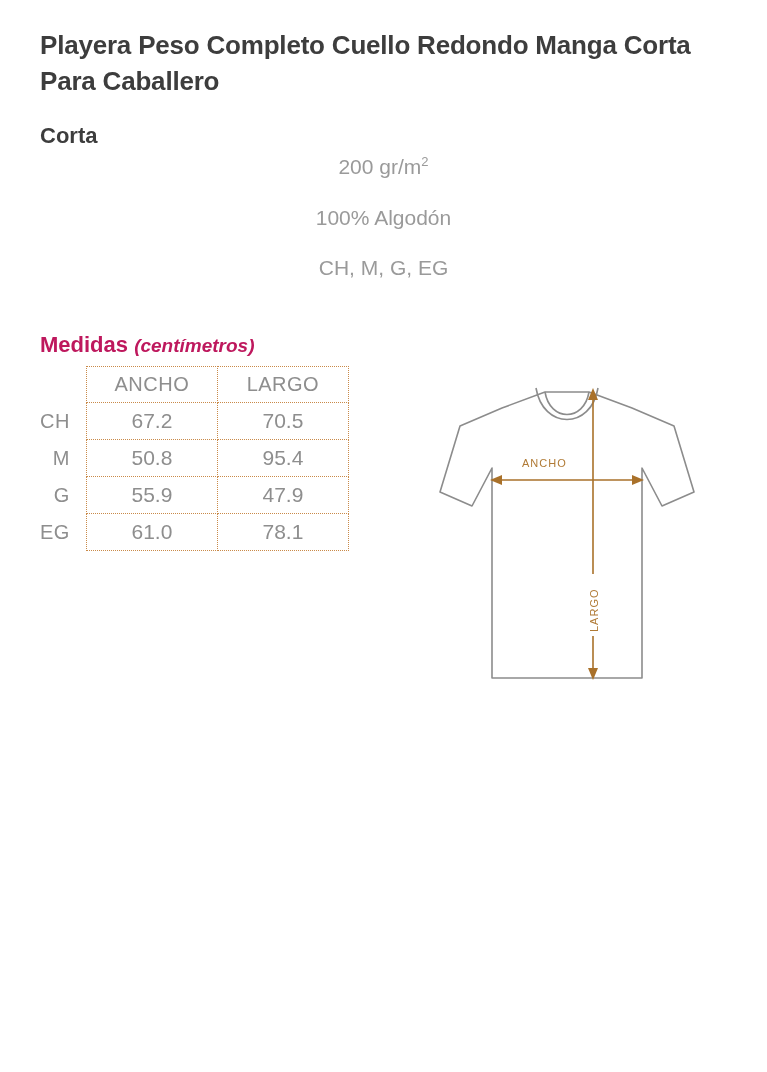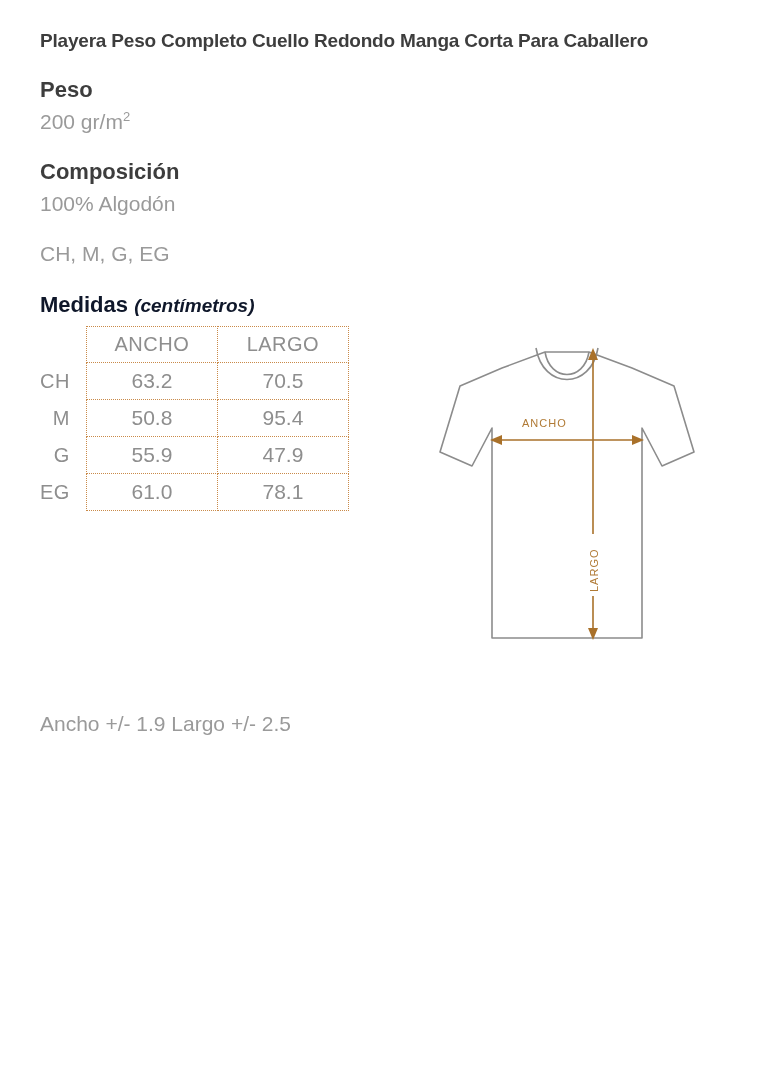--- a/index.html
+++ b/index.html
@@ -15,21 +15,21 @@
     overflow: hidden;
   }
   .page {
     position: relative;
     width: 767px;
     height: 1072px;
     box-sizing: border-box;
     padding: 20px 40px 0 40px;
   }
   .product-title {
-    font-size: 19px;
+    font-size: 26px;
     font-weight: bold;
     color: #3d3d3d;
     line-height: 1.38;
     letter-spacing: -0.2px;
     margin: 8px 0 0 0;
     max-width: 690px;
   }
   .spec-block {
     margin-top: 22px;
   }
@@ -38,30 +38,31 @@
     font-weight: bold;
     color: #3d3d3d;
     line-height: 1.3;
   }
   .spec-value {
     font-size: 21px;
     color: #9a9a9a;
     line-height: 1.35;
     margin-top: 3px;
     font-weight: normal;
+    text-align: center;
   }
   .spec-value sup {
     font-size: 13px;
     vertical-align: super;
   }
   .measures-heading {
-    margin-top: 24px;
+    margin-top: 50px;
     font-size: 22px;
     font-weight: bold;
-    color: #0f172a;
+    color: #be185d;
   }
   .measures-heading .unit {
     font-style: italic;
     font-size: 19px;
     font-weight: bold;
   }
   .measures-area {
     position: relative;
     margin-top: 8px;
     height: 340px;
@@ -146,26 +147,25 @@
   }
 </style>
 </head>
 <body>
 
 <div class="page">
 
   <h1 class="product-title">Playera Peso Completo Cuello Redondo Manga Corta Para Caballero</h1>
 
   <div class="spec-block">
-    <div class="spec-label">Peso</div>
+    <div class="spec-label">Corta</div>
     <div class="spec-value"><span>200 gr/m</span><sup>2</sup></div>
   </div>
 
   <div class="spec-block">
-    <div class="spec-label">Composición</div>
     <div class="spec-value">100% Algodón</div>
   </div>
 
   <div class="spec-block">
     <div class="spec-value">CH, M, G, EG</div>
   </div>
 
   <div class="measures-heading">
     <span>Medidas</span>
     <span class="unit">(centímetros)</span>
@@ -175,21 +175,21 @@
 
     <table class="size-table">
       <tbody>
           <tr>
         <th class="row-label"></th>
         <th class="cell">ANCHO</th>
         <th class="cell">LARGO</th>
       </tr>
       <tr>
         <td class="row-label">CH</td>
-        <td class="cell">63.2</td>
+        <td class="cell">67.2</td>
         <td class="cell">70.5</td>
       </tr>
       <tr>
         <td class="row-label">M</td>
         <td class="cell">50.8</td>
         <td class="cell">95.4</td>
       </tr>
       <tr>
         <td class="row-label">G</td>
         <td class="cell">55.9</td>
@@ -239,16 +239,15 @@
         </g>
         <polygon points="183,32 178,44 188,44" fill="#a9712a"></polygon>
         <polygon points="183,324 178,312 188,312" fill="#a9712a"></polygon>
         <rect x="174" y="218" width="20" height="62" fill="#ffffff"></rect>
         <text class="diagram-label" x="188" y="276" transform="rotate(-90 188 276)">LARGO</text>
       </svg>
     </div>
   </div>
 
   <div class="tolerance">
-    <div class="tolerance-value">Ancho +/- 1.9 Largo +/- 2.5</div>
   </div>
 
 </div>
 
 </body></html>

